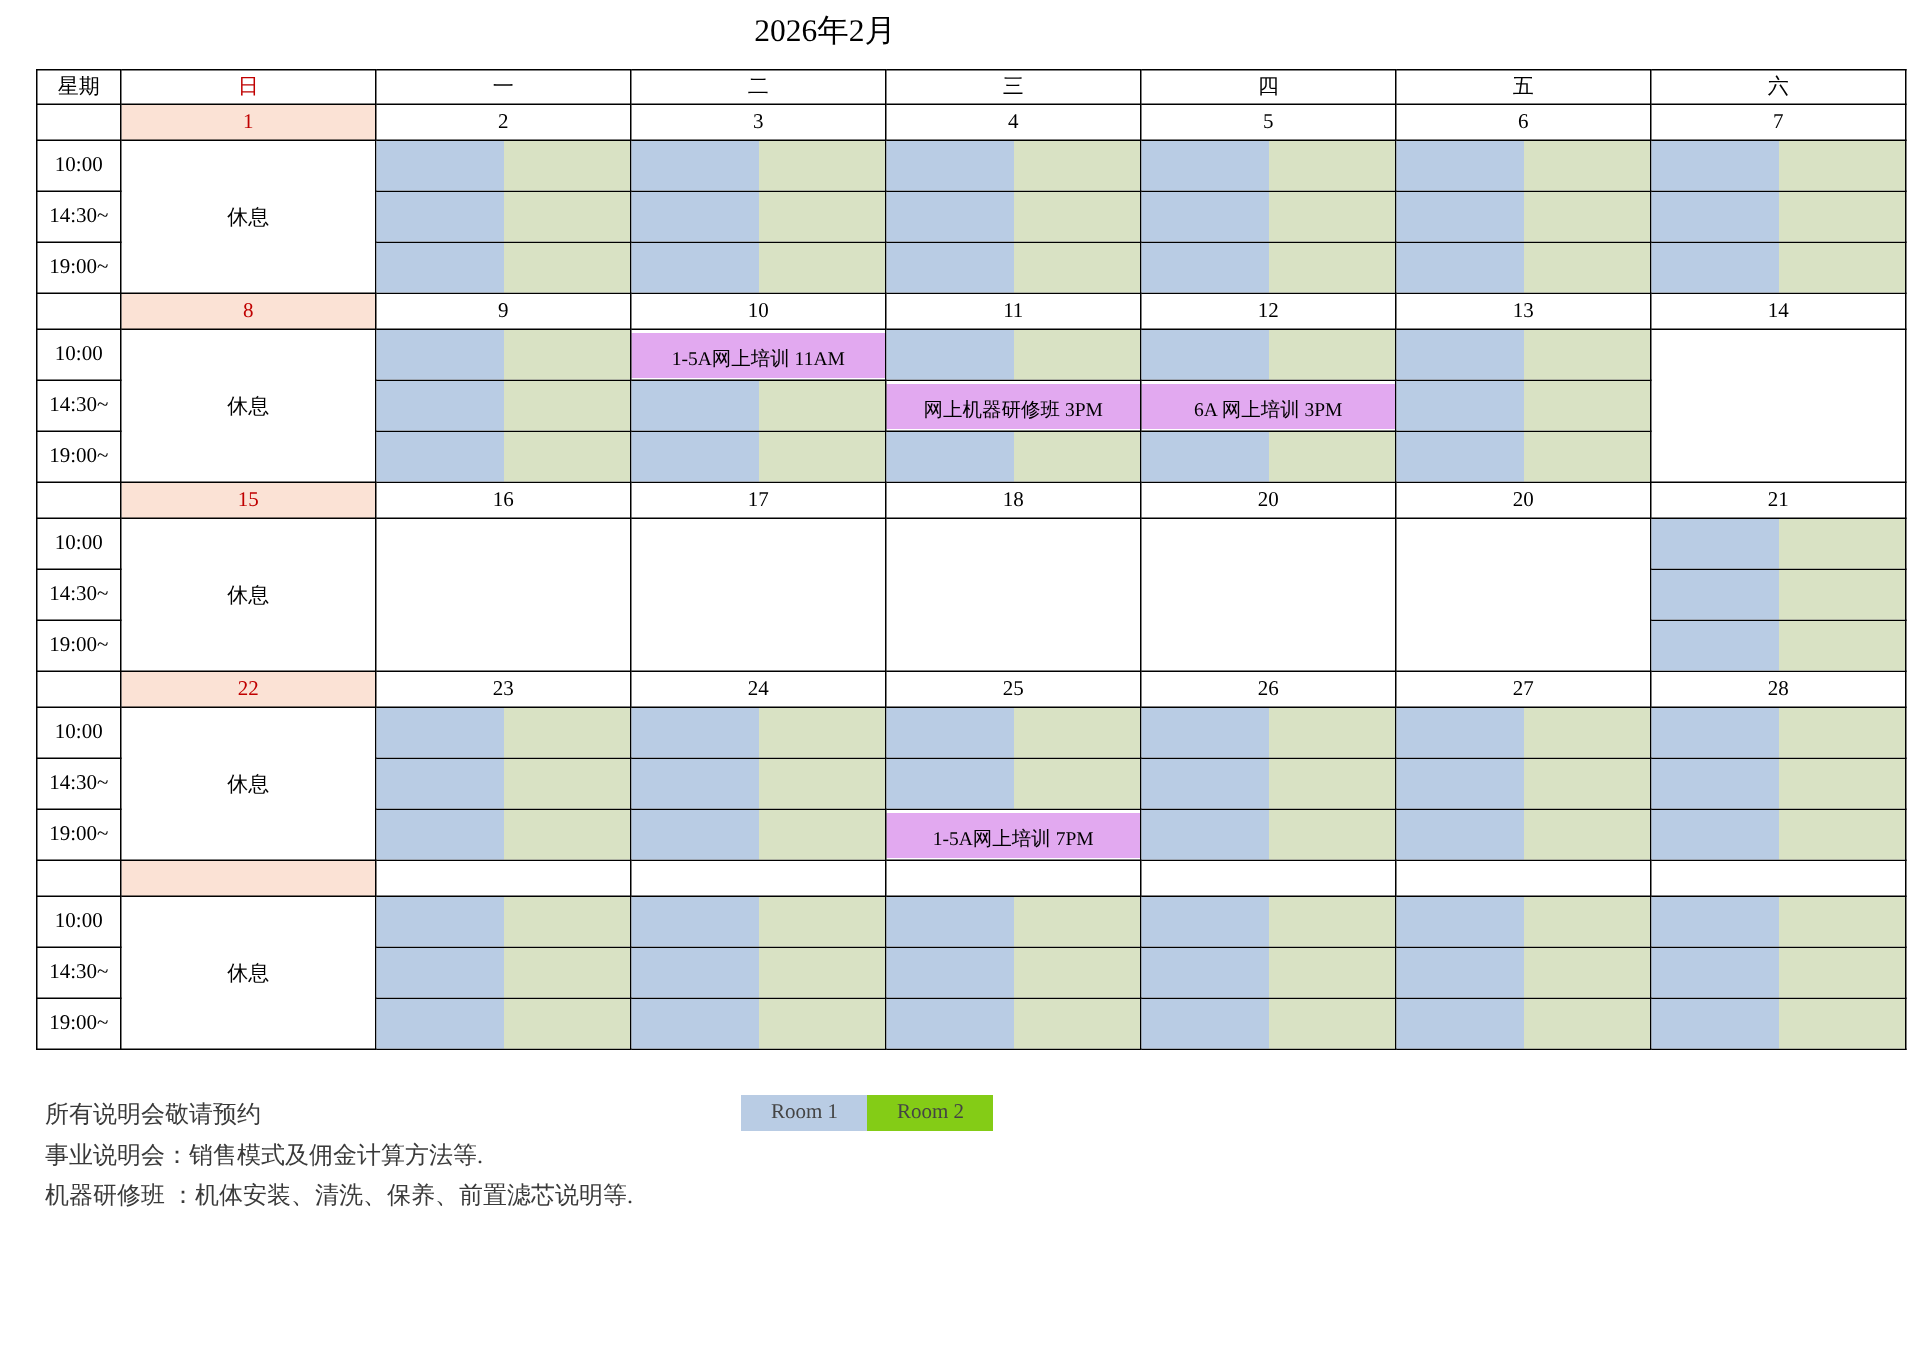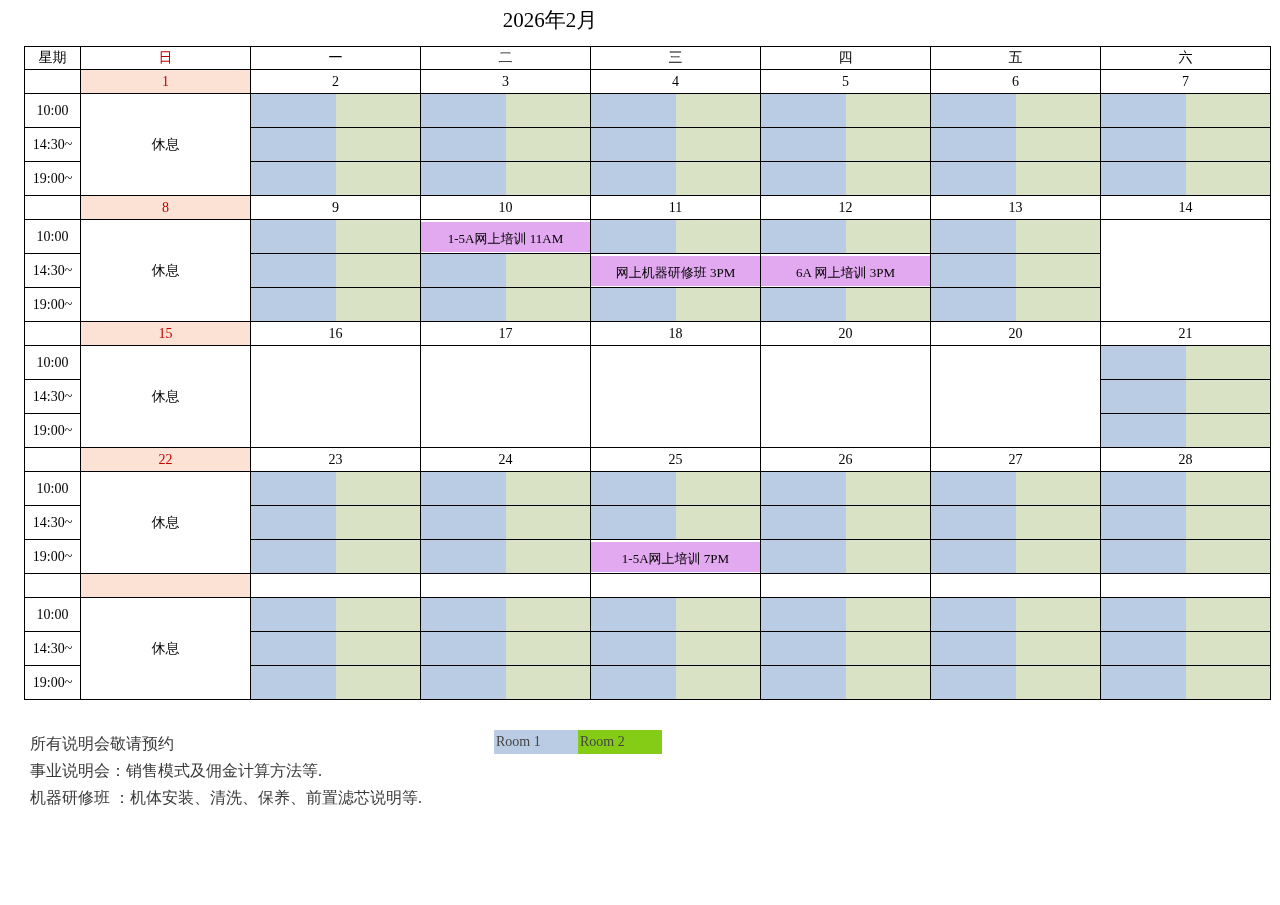--- a/index.html
+++ b/index.html
@@ -121,21 +121,21 @@
     left: 494px;
     top: 730px;
     display: flex;
     font-size: 14px;
     color: #444;
   }
   .legend div {
     width: 84px;
     height: 24px;
     line-height: 24px;
-    padding-left: 2px;
+    padding-left: 20px;
     box-sizing: border-box;
   }
   .legend .l1 { background: #b9cce4; }
   .legend .l2 { background: #84cc16; }
 
   .notes {
     position: absolute;
     left: 30px;
     top: 730px;
     font-size: 16px;

